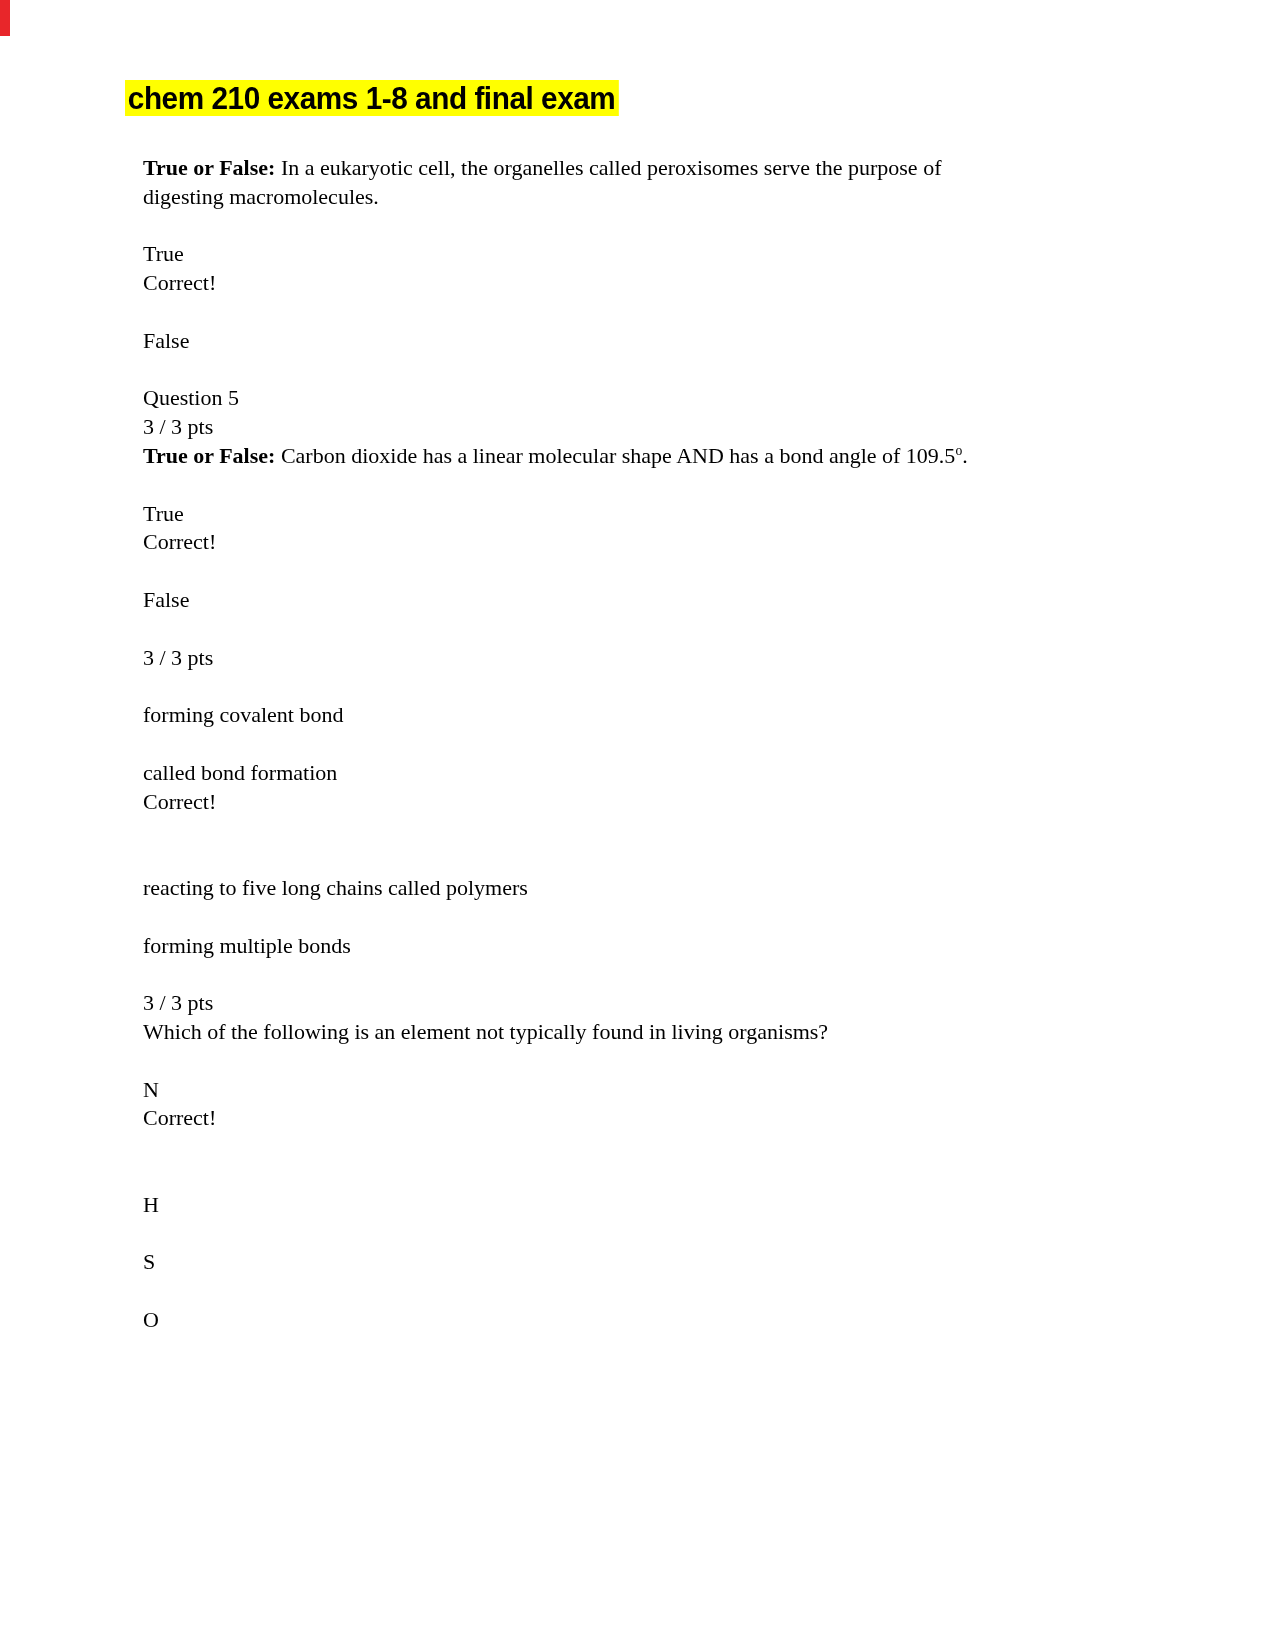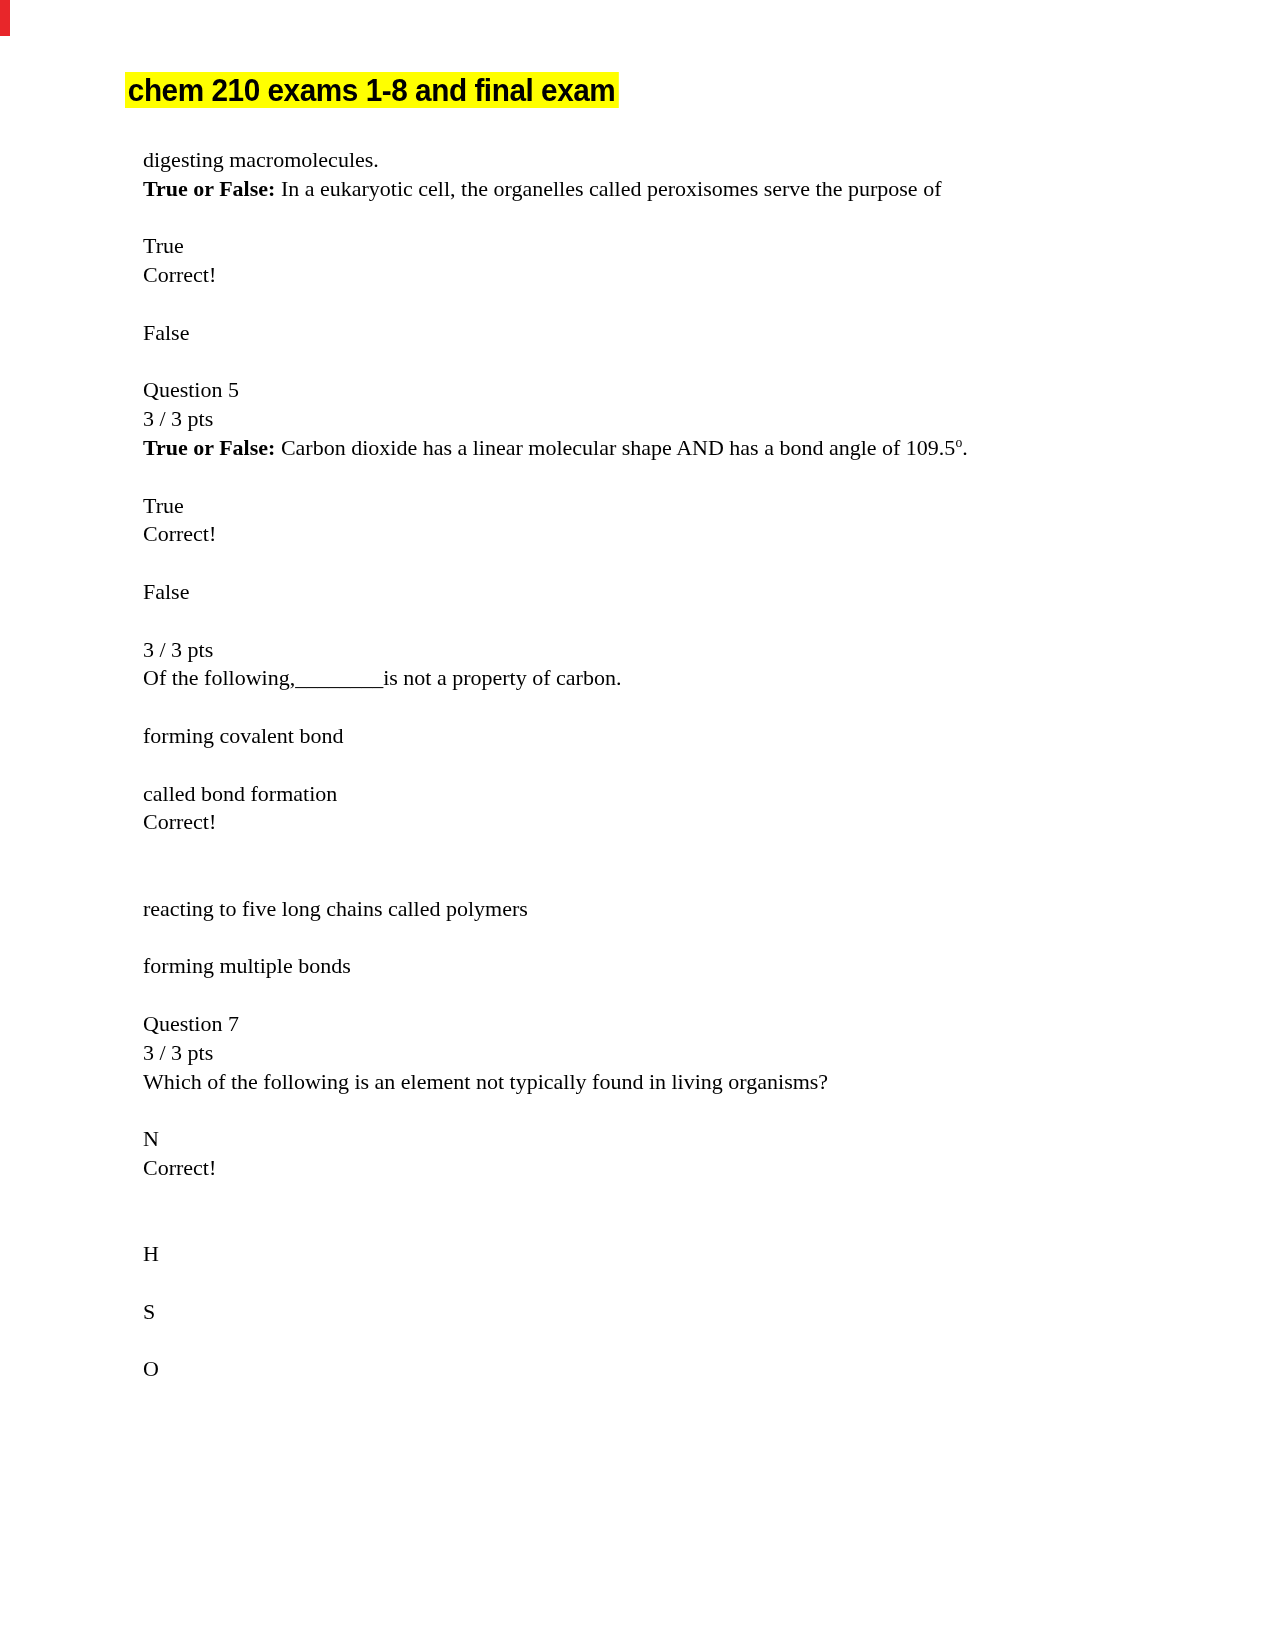--- a/index.html
+++ b/index.html
@@ -16,21 +16,21 @@
     position: absolute;
     left: 0;
     top: 0;
     width: 10px;
     height: 36px;
     background: #e8262a;
   }
   .doc {
     position: absolute;
     left: 125px;
-    top: 72px;
+    top: 80px;
     width: 1100px;
   }
   .title {
     display: inline-block;
     font-family: "Liberation Sans", sans-serif;
     font-weight: bold;
     font-size: 32px;
     line-height: 36px;
     letter-spacing: -0.5px;
     background: #ffff00;
@@ -60,54 +60,52 @@
 <body>
 
 <div class="corner-mark"></div>
 
 <div class="doc">
 
   <div class="title">chem 210 exams 1-8 and final exam</div>
 
   <div class="content">
 
+    <div class="line"><span class="b">True or False:</span><span> In a eukaryotic cell, the organelles called peroxisomes serve the purpose of</span></div>
     <div class="line"><span>digesting macromolecules.</span></div>
-    <div class="line"><span class="b">True or False:</span><span> In a eukaryotic cell, the organelles called peroxisomes serve the purpose of</span></div>
     <div class="line"></div>
     <div class="line">True</div>
     <div class="line">Correct!</div>
     <div class="line"></div>
     <div class="line">False</div>
     <div class="line"></div>
 
     <div class="line">Question 5</div>
     <div class="line">3 / 3 pts</div>
     <div class="line"><span class="b">True or False:</span><span> Carbon dioxide has a linear molecular shape AND has a bond angle of 109.5</span><sup>o</sup><span>.</span></div>
     <div class="line"></div>
     <div class="line">True</div>
     <div class="line">Correct!</div>
     <div class="line"></div>
     <div class="line">False</div>
     <div class="line"></div>
 
     <div class="line">3 / 3 pts</div>
-    <div class="line"><span>Of the following,________is not a property of carbon.</span></div>
     <div class="line"></div>
     <div class="line">forming covalent bond</div>
     <div class="line"></div>
     <div class="line">called bond formation</div>
     <div class="line">Correct!</div>
     <div class="line"></div>
     <div class="line"></div>
     <div class="line">reacting to five long chains called polymers</div>
     <div class="line"></div>
     <div class="line">forming multiple bonds</div>
     <div class="line"></div>
 
-    <div class="line">Question 7</div>
     <div class="line">3 / 3 pts</div>
     <div class="line"><span>Which of the following is an element not typically found in living organisms?</span></div>
     <div class="line"></div>
     <div class="line">N</div>
     <div class="line">Correct!</div>
     <div class="line"></div>
     <div class="line"></div>
     <div class="line">H</div>
     <div class="line"></div>
     <div class="line">S</div>

